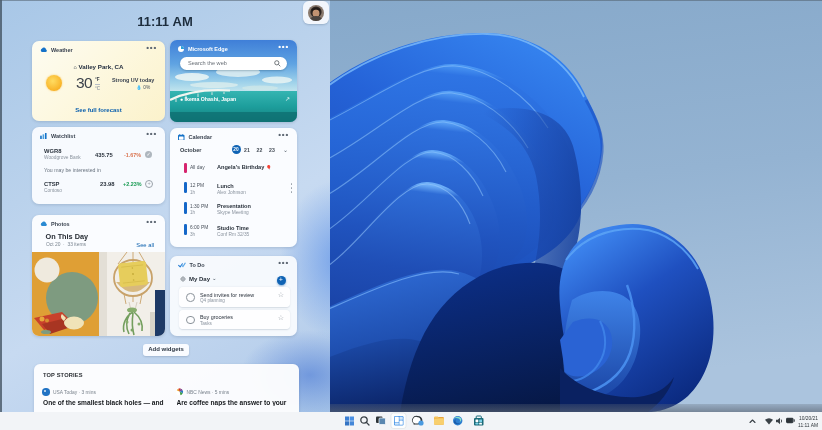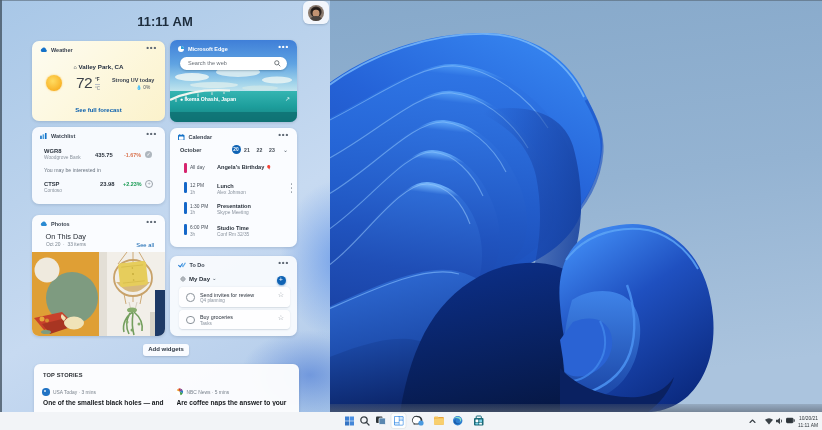--- a/index.html
+++ b/index.html
@@ -216,21 +216,21 @@
 <div class="widget" id="weather" style="left:32px;top:41px;width:133px;height:80px;background:linear-gradient(135deg,#fdfcf1 0%,#fdf8e0 45%,#fbf2cb 100%);">
  <div class="whead">
         <svg width="7" height="6" viewBox="0 0 10 8">
           <path d="M3 7 A2.6 2.6 0 0 1 3 2 A3 3 0 0 1 8.6 3.2 A2 2 0 0 1 8 7 Z" fill="#1472c8"></path>
         </svg>
         <span>Weather</span>
       </div>
  <div class="dots">•••</div>
  <div style="position:absolute;left:0;top:22px;width:100%;text-align:center;font-size:6.2px;font-weight:bold;color:#253040;"><span style="font-size:5.5px;">⌂</span> Valley Park, CA</div>
  <div style="position:absolute;left:14px;top:34px;width:16px;height:16px;border-radius:50%;background:radial-gradient(circle at 42% 38%,#ffdc61,#f9b62c 65%,#eb9a14);box-shadow:0 0 2px rgba(250,190,60,0.8);"></div>
- <div style="position:absolute;left:44px;top:33px;font-size:15.5px;color:#3c424b;letter-spacing:-0.5px;">72</div>
+ <div style="position:absolute;left:44px;top:33px;font-size:15.5px;color:#3c424b;letter-spacing:-0.5px;">30</div>
  <div style="position:absolute;left:63px;top:36px;font-size:4.6px;color:#39404a;font-weight:bold;">°F</div>
  <div style="position:absolute;left:63px;top:43px;font-size:4.6px;color:#9aa0a8;font-weight:bold;border-top:0.5px solid #b8bec6;padding-top:0.5px;">°C</div>
  <div style="position:absolute;left:80px;top:36px;width:48px;font-size:5.4px;font-weight:bold;color:#3a4350;">Strong UV today</div>
  <div style="position:absolute;left:104px;top:43.5px;font-size:4.8px;color:#4a5560;">💧&nbsp;0%</div>
  <div style="position:absolute;left:0;top:66px;width:100%;text-align:center;font-size:6px;font-weight:bold;color:#0a5fad;">See full forecast</div>
 </div>
 
 <div class="widget" id="edgew" style="left:170px;top:40px;width:127px;height:82px;overflow:hidden;">
  <svg width="127" height="82" viewBox="0 0 127 82" style="position:absolute;left:0;top:0;">
   <defs>
@@ -340,21 +340,21 @@
 </div>
 
 <div class="widget" id="photos" style="left:32px;top:215px;width:133px;height:121px;background:rgba(253,254,255,0.95);overflow:hidden;">
  <div class="whead">
         <svg width="7" height="6" viewBox="0 0 10 8">
           <path d="M3 7 A2.6 2.6 0 0 1 3 2 A3 3 0 0 1 8.6 3.2 A2 2 0 0 1 8 7 Z" fill="#2a8ad2"></path>
         </svg>
         <span>Photos</span>
       </div>
  <div class="dots">•••</div>
- <div style="position:absolute;left:13.5px;top:17px;font-size:7.3px;font-weight:normal;color:#272d35;">On This Day</div>
+ <div style="position:absolute;left:13.5px;top:17px;font-size:7.3px;font-weight:bold;color:#272d35;">On This Day</div>
  <div style="position:absolute;left:14px;top:27px;font-size:4.9px;color:#7a8590;">Oct 20&nbsp;&nbsp;·&nbsp;&nbsp;33 items</div>
  <div style="position:absolute;right:11px;top:26.5px;font-size:5.8px;color:#0a5fad;">See all</div>
  <svg style="position:absolute;left:0;top:37px;" width="133" height="84" viewBox="0 0 133 84">
   <rect x="0" y="0" width="67" height="84" fill="#df9f35"></rect>
   <circle cx="40" cy="46" r="26" fill="#7e9b80"></circle>
   <circle cx="15" cy="18" r="12.5" fill="#efeade"></circle>
   <path d="M2,66 L30,60 L40,70 L12,78 Z" fill="#c8412b"></path>
   <path d="M10,72 L34,66 L42,74 L18,82 Z" fill="#a83522"></path>
   <ellipse cx="42" cy="71" rx="10" ry="6.5" fill="#f0e3b8"></ellipse>
   <path d="M32,69 C29,67 28,64 30,62 L34,66 Z" fill="#f0e3b8"></path>

